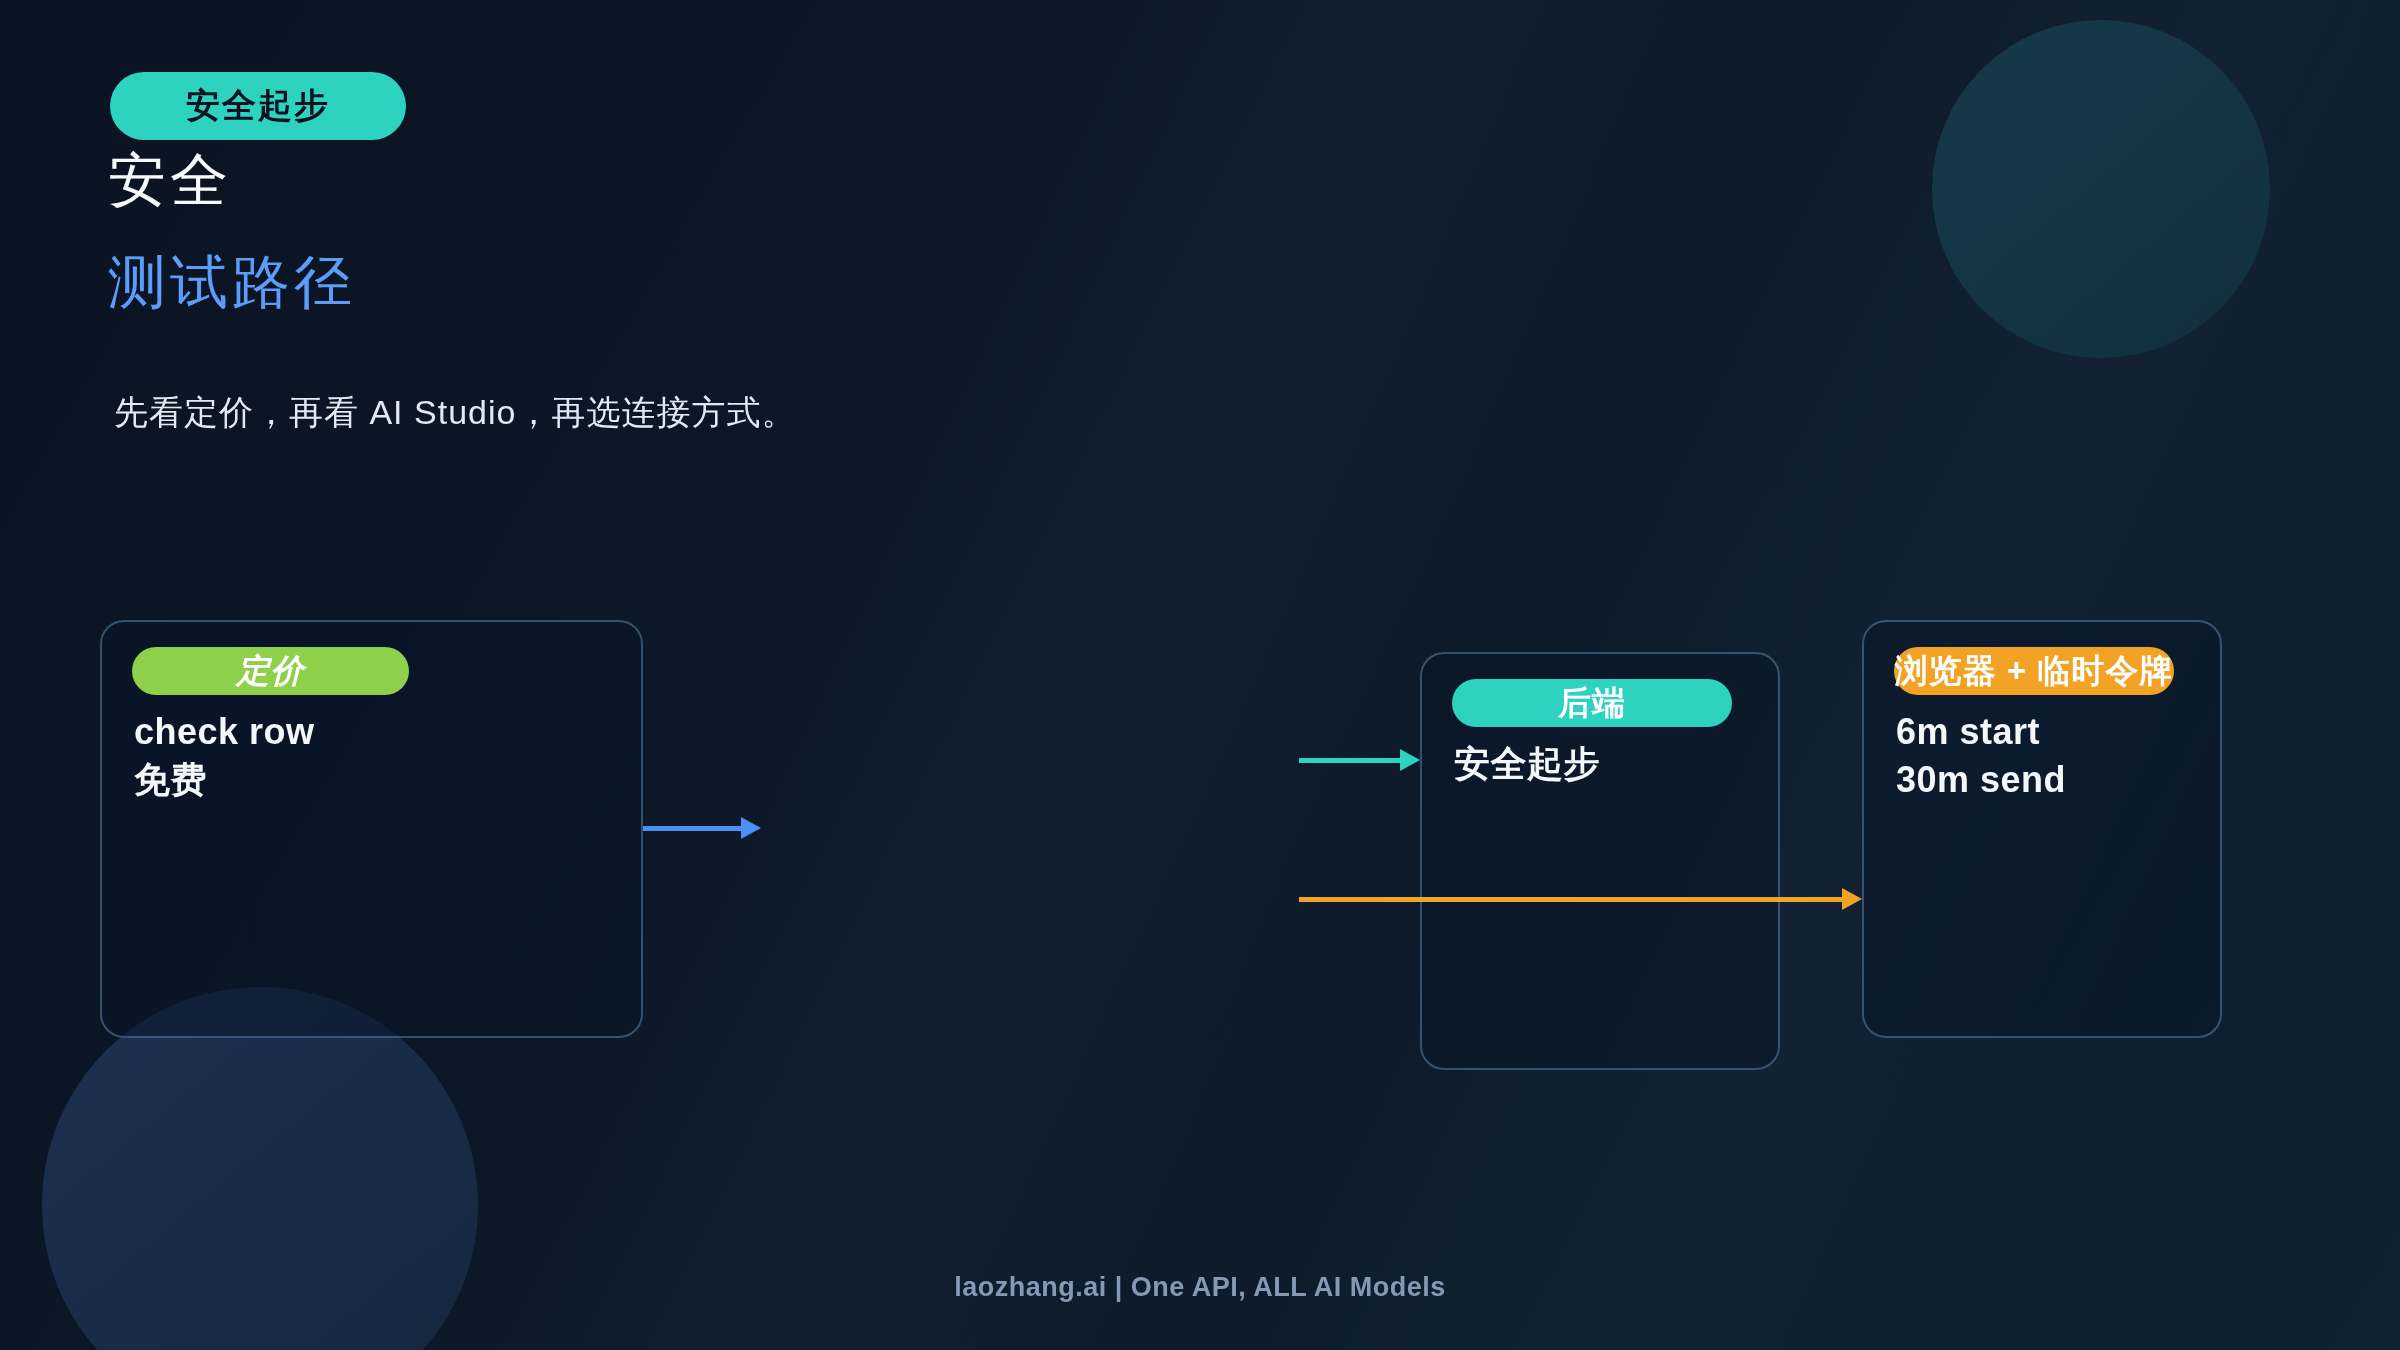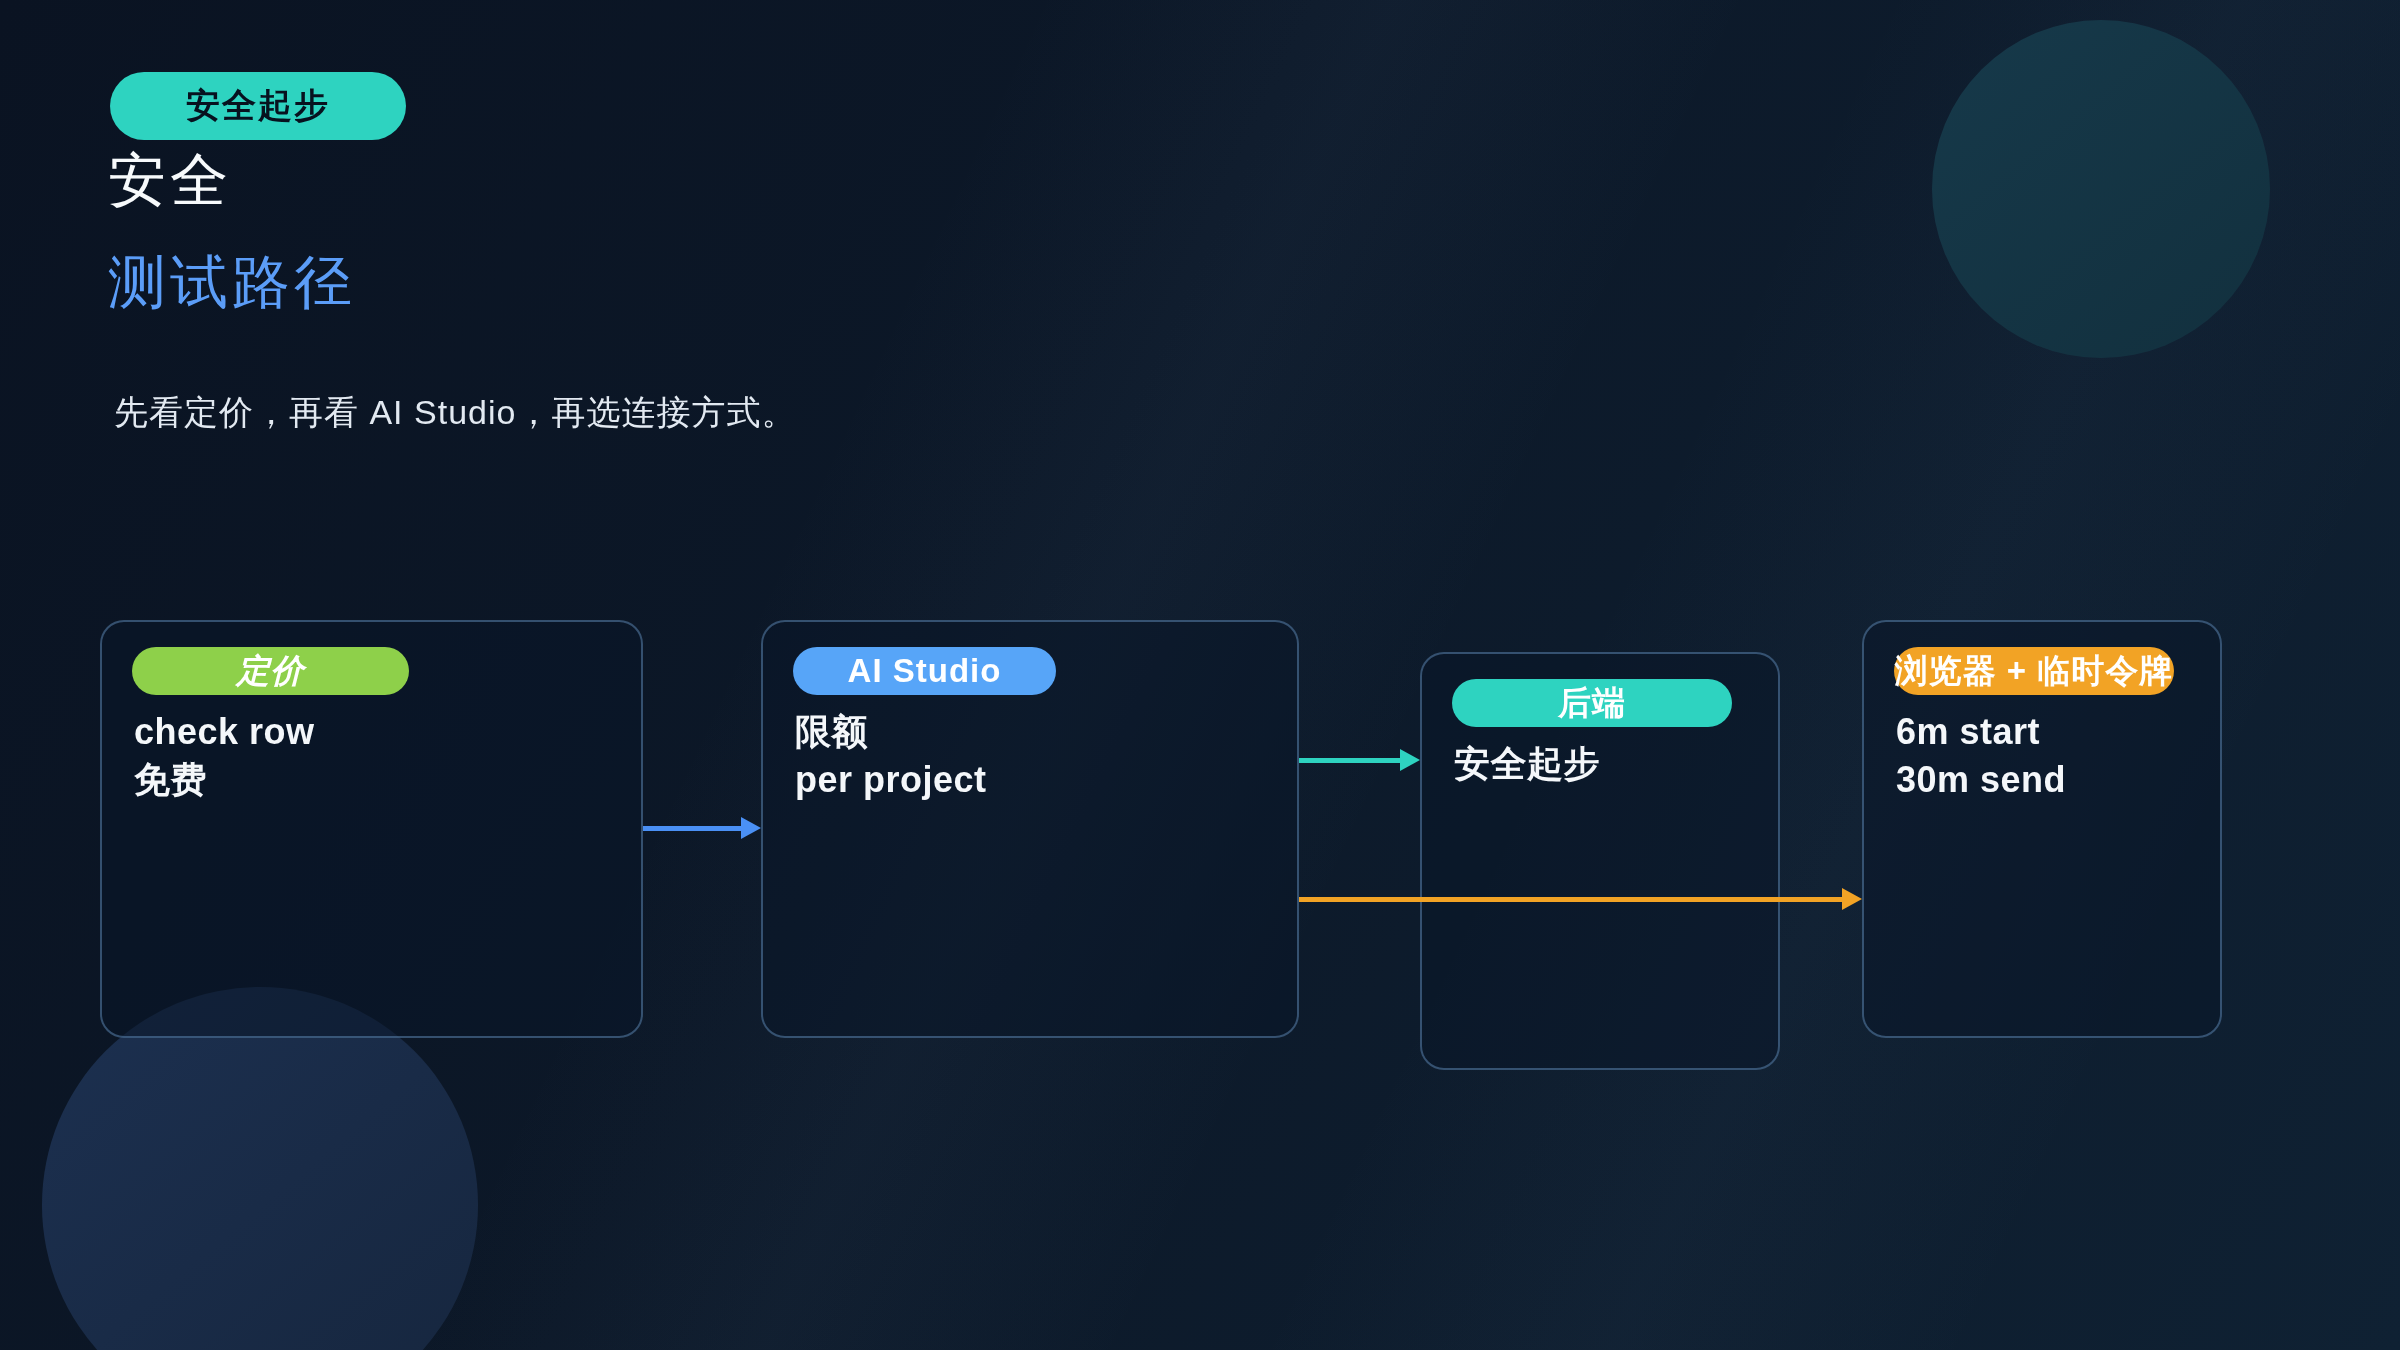--- a/index.html
+++ b/index.html
@@ -93,27 +93,20 @@
   <div class="subtitle">先看定价，再看 AI Studio，再选连接方式。</div>
 
   <div class="card card-1">
     <div class="card-pill pill-1" style="background-color: rgb(142, 208, 74); font-style: italic;">定价</div>
     <div class="card-body">
       <div class="card-line">check row</div>
       <div class="card-line">免费</div>
     </div>
   </div>
 
-  <div class="card card-2">
-    <div class="card-pill pill-2" style="background-color: rgb(87, 165, 248);">AI Studio</div>
-    <div class="card-body">
-      <div class="card-line">限额</div>
-      <div class="card-line">per project</div>
-    </div>
-  </div>
 
   <div class="card card-3">
     <div class="card-pill pill-3" style="background-color: rgb(46, 211, 192);">后端</div>
     <div class="card-body">
       <div class="card-line">安全起步</div>
     </div>
   </div>
 
   <div class="card card-4">
     <div class="card-pill pill-4" style="background-color: rgb(242, 163, 37);">浏览器 + 临时令牌</div>
@@ -129,13 +122,14 @@
   </div>
   <div class="arrow arrow-2">
     <div class="shaft" style="background-color: rgb(46, 211, 192);"></div>
     <div class="head" style="border-left-color: rgb(46, 211, 192);"></div>
   </div>
   <div class="arrow arrow-3">
     <div class="shaft" style="background-color: rgb(242, 163, 37);"></div>
     <div class="head" style="border-left-color: rgb(242, 163, 37);"></div>
   </div>
 
+  <div class="footer">laozhang.ai | One API, ALL AI Models</div>
 </div>
 
 </body></html>

